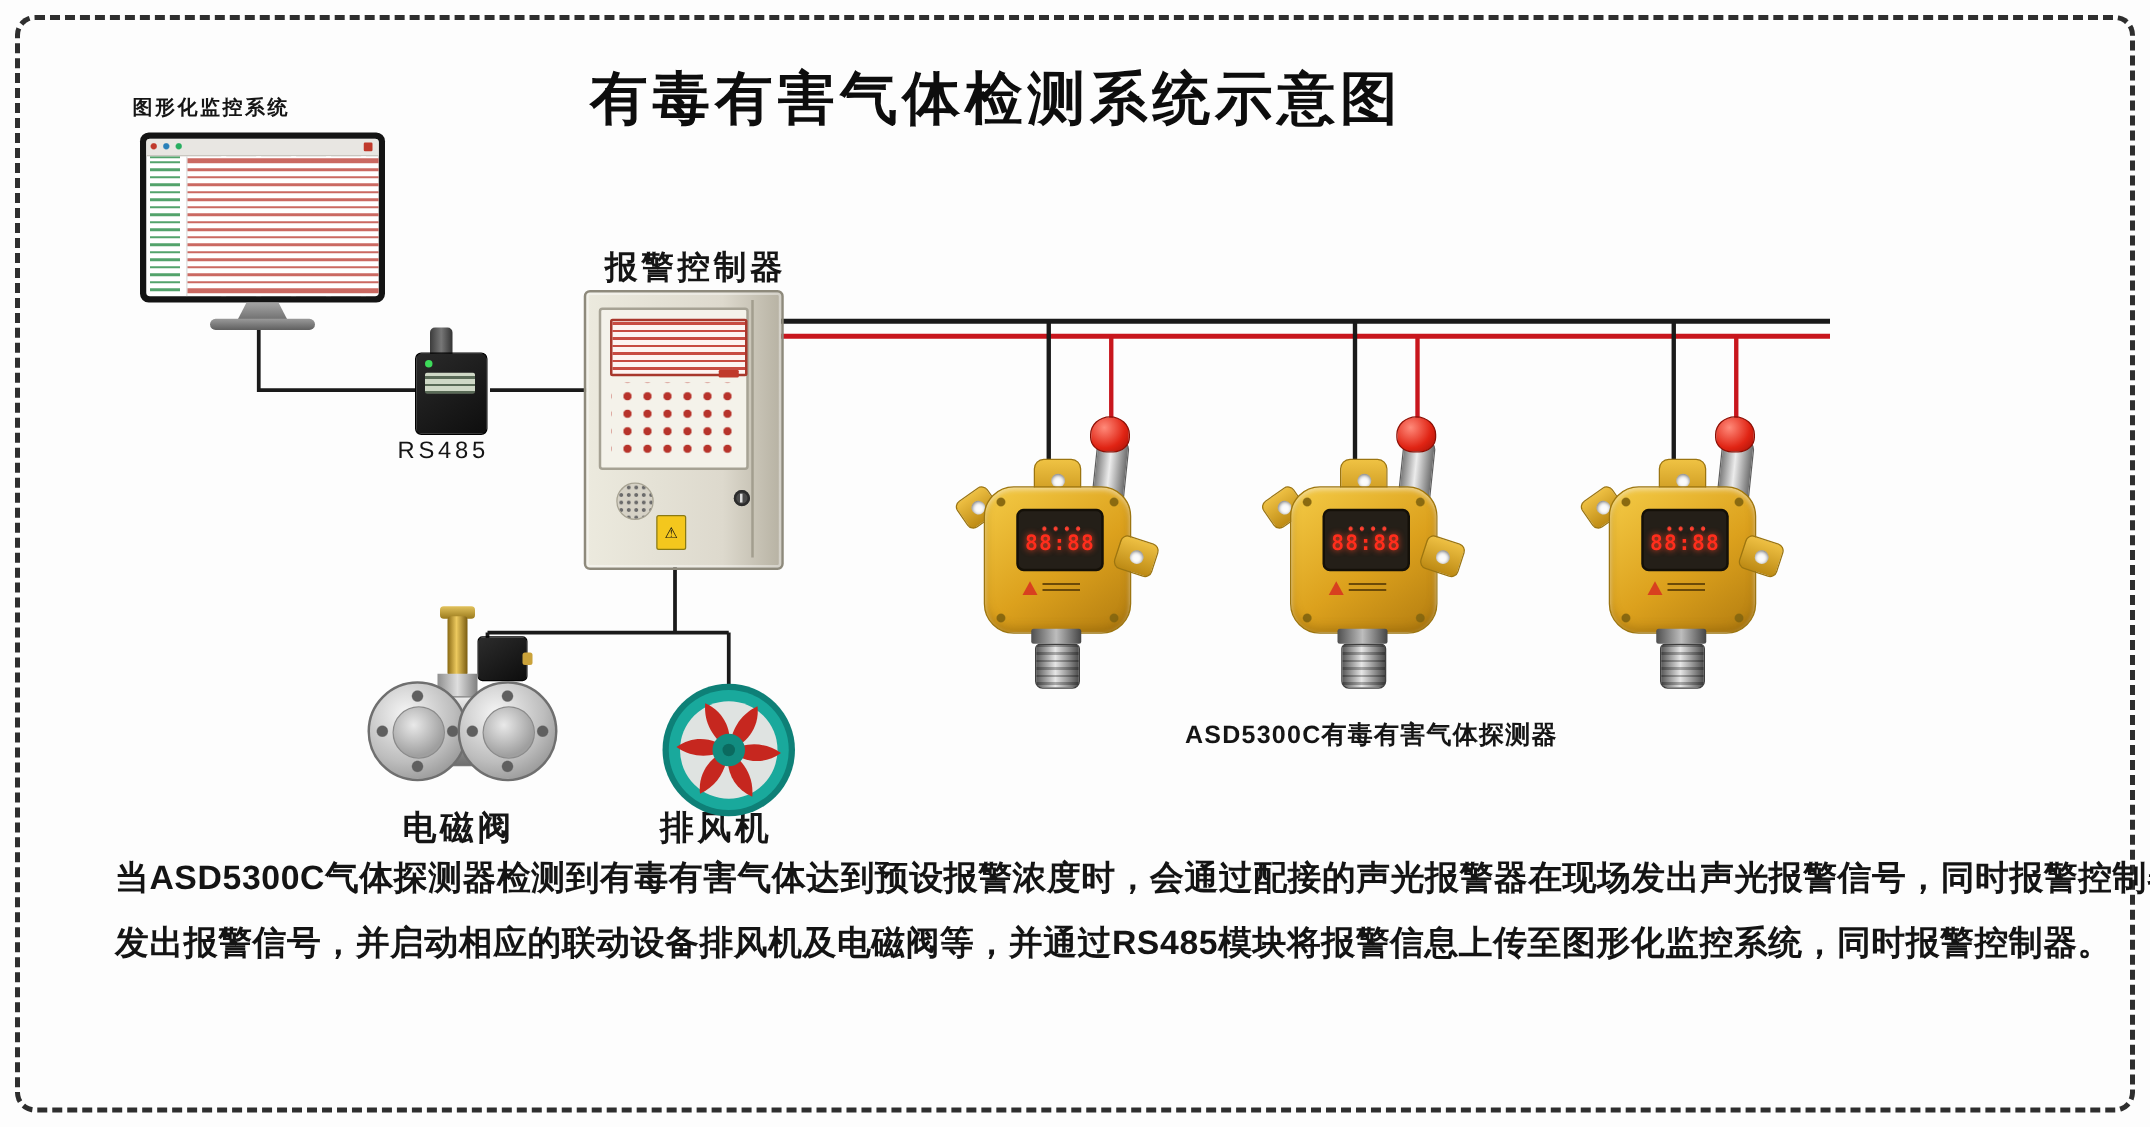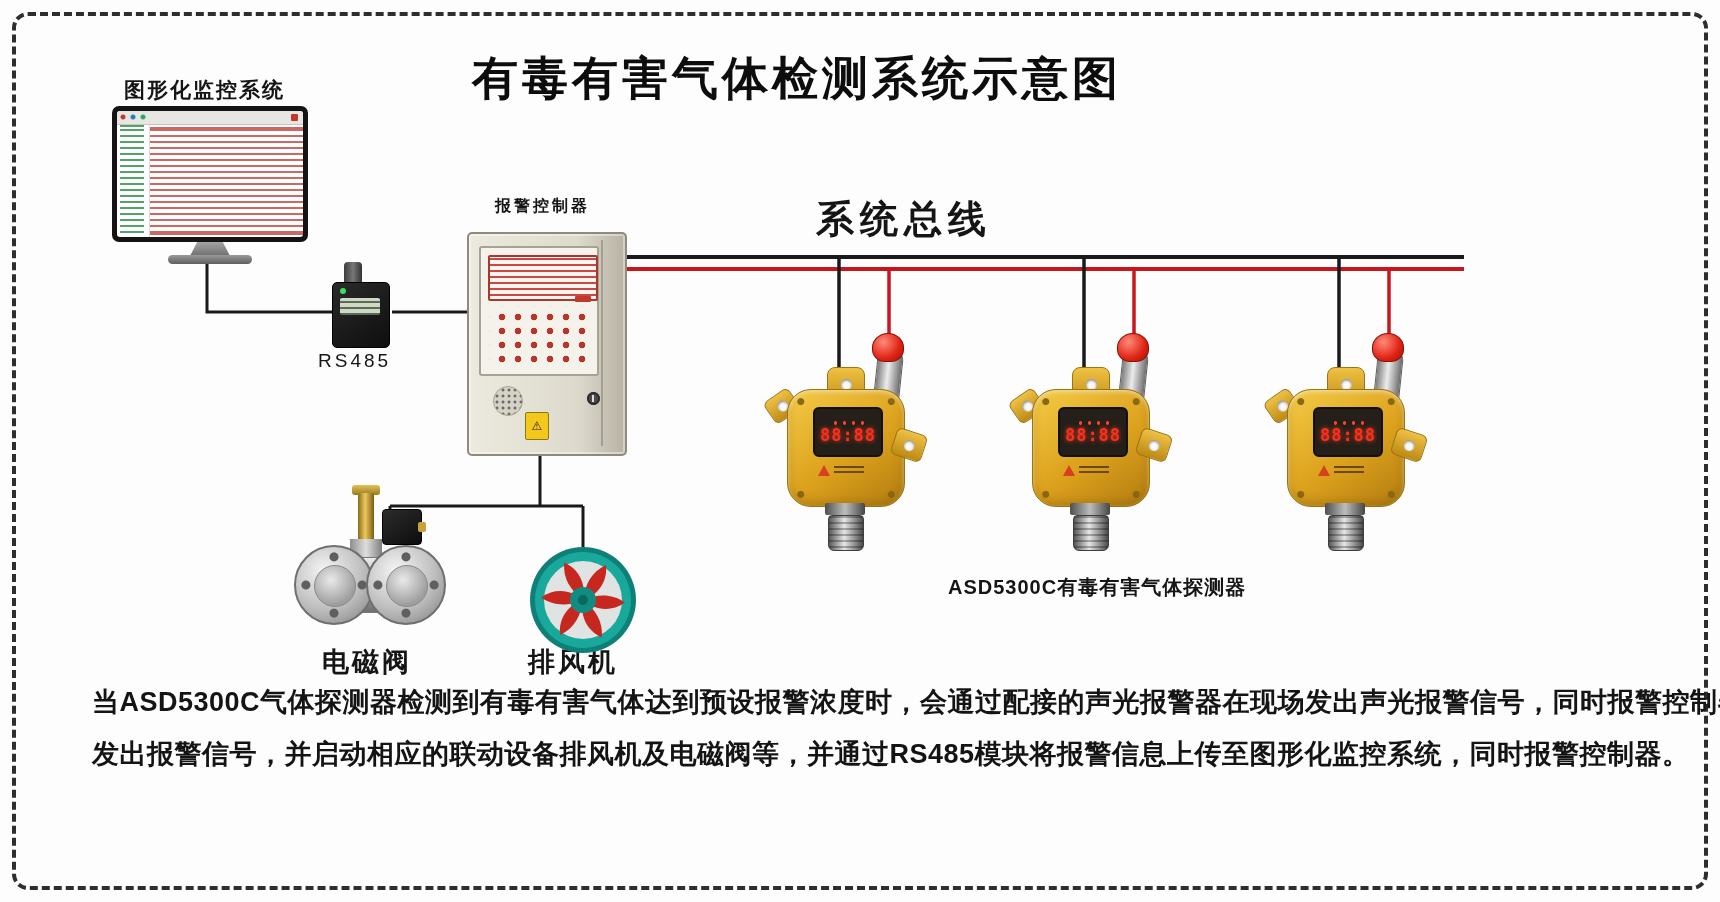--- a/index.html
+++ b/index.html
@@ -3,23 +3,23 @@
 <meta charset="utf-8">
 <style>
   html,body{margin:0;padding:0;background:#fff;}
   .stage{position:relative;width:1720px;height:902px;background:#fdfdfd;overflow:hidden;
          font-family:"Liberation Sans","DejaVu Sans",sans-serif;color:#1a1a1a;}
   .frame{position:absolute;inset:12px;border:4px dashed #2e2e2e;border-radius:16px;pointer-events:none;}
 
   .title{position:absolute;left:472px;top:48px;font-size:46px;font-weight:900;letter-spacing:4px;color:#0d0d0d;}
 
   .lbl{position:absolute;font-weight:600;color:#151515;}
-  .lbl-monitor{left:124px;top:76px;font-size:21px;letter-spacing:2px;}
+  .lbl-monitor{left:106px;top:76px;font-size:16px;letter-spacing:2px;}
   .lbl-rs485{left:318px;top:350px;font-size:19px;letter-spacing:3px;font-weight:500;}
-  .lbl-controller{left:484px;top:196px;font-size:16px;letter-spacing:3px;margin-left:11px;}
+  .lbl-controller{left:484px;top:196px;font-size:26px;letter-spacing:3px;}
   .lbl-bus{left:816px;top:194px;font-size:38px;letter-spacing:6px;font-weight:600;font-family:"Liberation Serif","DejaVu Serif",serif;}
   .lbl-detectors{left:948px;top:574px;font-size:20px;letter-spacing:1px;}
   .lbl-valve{left:322px;top:644px;font-size:27px;font-weight:700;letter-spacing:3px;}
   .lbl-fan{left:528px;top:644px;font-size:27px;font-weight:700;letter-spacing:3px;}
 
   .wires{position:absolute;left:0;top:0;width:1720px;height:902px;pointer-events:none;}
 
   
   .monitor{position:absolute;left:112px;top:106px;width:200px;height:160px;}
   .mon-frame{position:absolute;left:0;top:0;width:196px;height:136px;background:#141414;border-radius:7px;padding:0;}
@@ -160,21 +160,20 @@
     <path d="M1389,269 L1389,370" fill="none" stroke="#c8161d" stroke-width="3.5"></path>
   </svg>
 
   <div class="frame"></div>
 
   <div class="title">有毒有害气体检测系统示意图</div>
 
   <div class="lbl lbl-monitor">图形化监控系统</div>
   <div class="lbl lbl-rs485">RS485</div>
   <div class="lbl lbl-controller">报警控制器</div>
-  <div class="lbl lbl-bus">系统总线</div>
   <div class="lbl lbl-detectors">ASD5300C有毒有害气体探测器</div>
   <div class="lbl lbl-valve">电磁阀</div>
   <div class="lbl lbl-fan">排风机</div>
 
   <div class="monitor">
     <div class="mon-frame">
       <div class="mon-screen">
         <div class="mon-toolbar"></div>
         <div class="mon-logo"></div>
         <div class="mon-cols">

